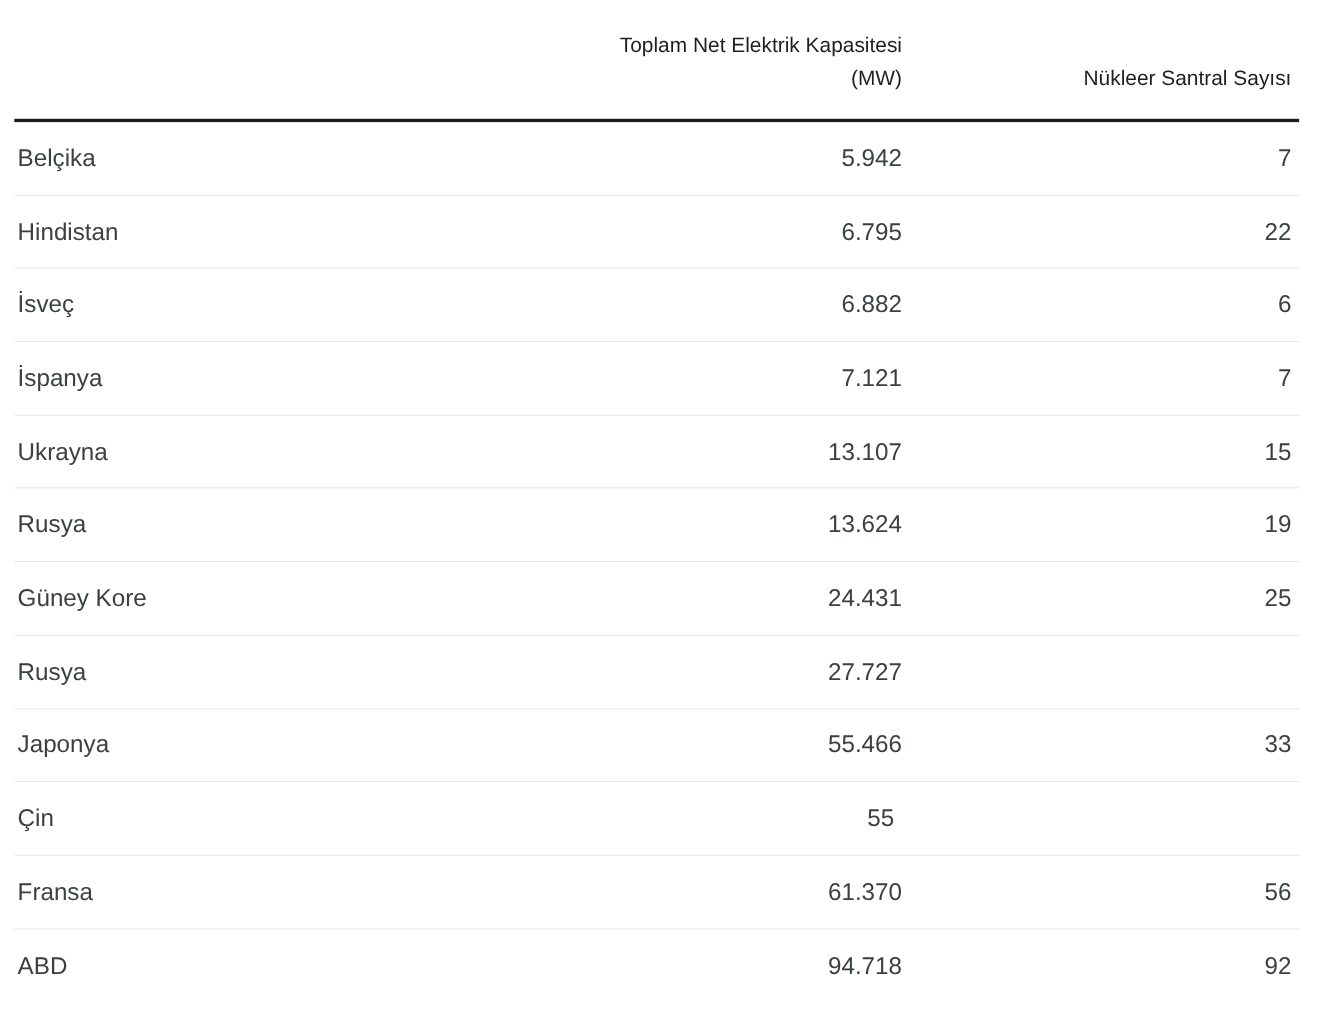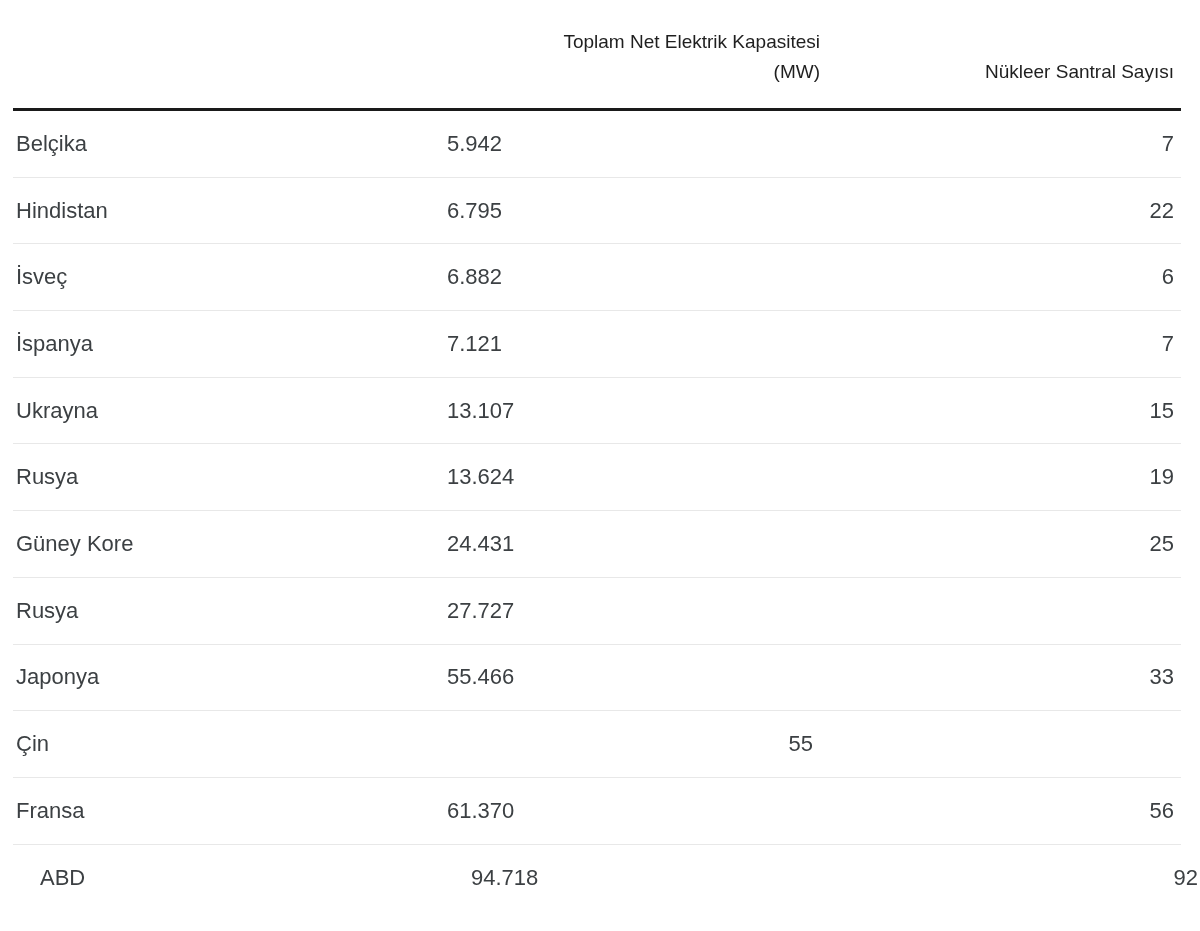--- a/index.html
+++ b/index.html
@@ -36,29 +36,29 @@
   }
   .header-cell.count { padding-right: 7px; }
   .body-row {
     display: grid;
     grid-template-columns: 434px 373px 361px;
     align-items: center;
     height: 66.7px;
     border-bottom: 1px solid #e8e8e8;
     box-sizing: border-box;
   }
-  .body-row:last-child { border-bottom: none; margin-left: 24px; }
+  .body-row:last-child { border-bottom: none; }
   .cell {
     font-size: 22px;
     color: #3c4043;
     line-height: 24px;
     white-space: nowrap;
   }
   .cell.country { text-align: left; padding-left: 3px; }
-  .cell.capacity { text-align: left; }
+  .cell.capacity { text-align: right; }
   .cell.count { text-align: right; padding-right: 7px; }
 </style>
 </head>
 <body>
 
 <div class="table-wrap">
 
   <div class="header-row">
     <div class="header-cell"></div>
     <div class="header-cell">

